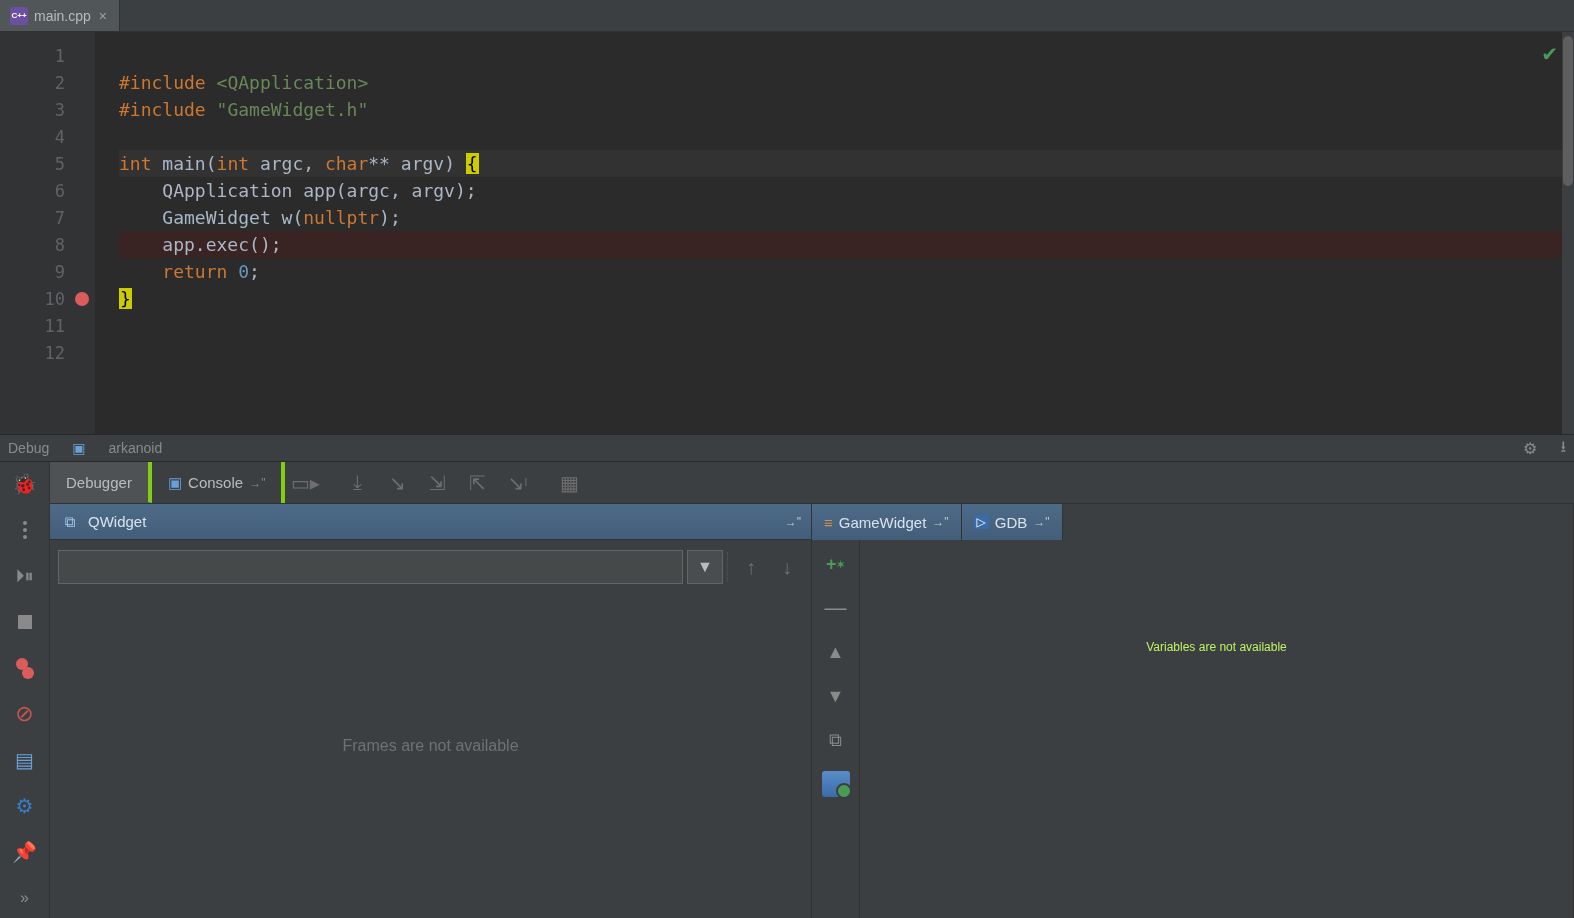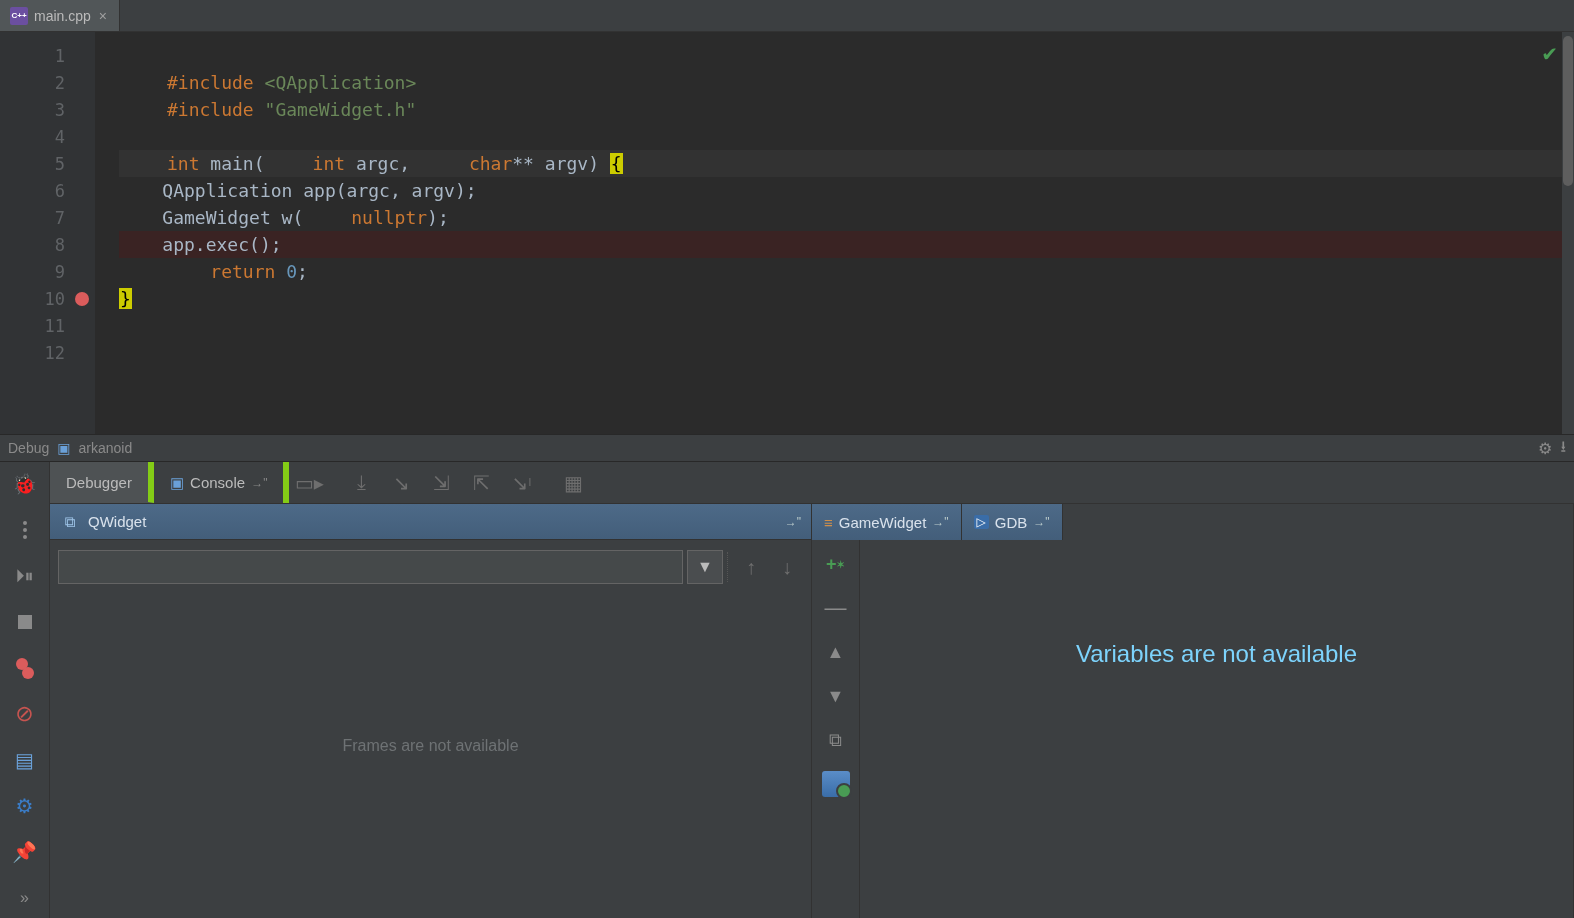--- a/index.html
+++ b/index.html
@@ -78,21 +78,21 @@
   flex: 1;
   padding: 10px 0 0 24px;
   font-family: "Menlo","Consolas",monospace;
   font-size: 18px;
   line-height: 27px;
   position: relative;
 }
 .code-line { height: 27px; white-space: pre; }
 .line-highlight { background: #323232; }
 .line-bp { background: #3a2323; }
-.kw { color: #cc7832; margin-left: 48px; }
+.kw { color: #cc7832; }
 .str { color: #6a8759; }
 .num { color: #6897bb; }
 .brace { background: #cccc00; color: #000; padding: 0 1px; }
 .green-check {
   position: absolute;
   top: 10px;
   right: 16px;
   color: #499c54;
   font-size: 20px;
 }
@@ -112,21 +112,21 @@
 .tool-header {
   height: 28px;
   background: #3c3f41;
   border-top: 1px solid #282828;
   border-bottom: 1px solid #282828;
   display: flex;
   align-items: center;
   padding: 0 8px;
   color: #8a8a8a;
   font-size: 14px;
-  gap: 8px;
+  gap: 23px;
 }
 .tool-header .spacer { flex: 1; }
 .gear-i, .dl-i { color: #8a8a8a; font-size: 16px; cursor:pointer; }
 .debug-body {
   flex: 0 0 auto;
   height: 456px;
   display: flex;
   background: #3c3f41;
 }
 .left-strip {
@@ -167,21 +167,21 @@
   height: 42px;
   display: flex;
   align-items: stretch;
   border-bottom: 1px solid #323232;
 }
 .dbg-tab {
   padding: 12px 16px;
   display:flex;align-items:center;gap:6px;
   color:#bbbbbb;font-size:15px;
   cursor:pointer;
-  border-right:6px solid #84cc16;
+  border-right:4px solid #84cc16;
 }
 .dbg-tab.active { background: #4e5254; border-bottom: 1px solid #4e5254;}
 .dbg-tab .pin-s { color:#888;font-size:12px;}
 .dbg-toolbar-btn {
   width:40px;display:flex;align-items:center;justify-content:center;
   color:#6e6e6e;font-size:20px;cursor:pointer;
 }
 .panels {
   flex:1;
   display:flex;
@@ -255,21 +255,21 @@
 .vsb-btn{width:28px;height:28px;display:flex;align-items:center;justify-content:center;color:#8a8a8a;cursor:pointer;font-size:18px;}
 .vsb-plus{color:#499c54;font-weight:bold;}
 .vsb-minus{color:#8a8a8a;font-size:22px;}
 .vsb-up,.vsb-down{color:#8a8a8a;}
 .vsb-copy{color:#8a8a8a;}
 .vsb-watch{ width:28px;height:26px;background:linear-gradient(#5a8dc8,#3a6da8);border-radius:3px;position:relative;}
 .vsb-watch::after{content:"";position:absolute;right:-2px;bottom:-2px;width:12px;height:12px;background:#499c54;border-radius:50%;border:2px solid #3c3f41;}
 .vars-content {
   flex:1;display:flex;align-items:flex-start;justify-content:center;
   padding-top: 100px;
-  color:#7dd3fc;font-size:24px;
+  color:#bef264;font-size:12px;
 }
 </style>
 </head>
 <body>
 
 <div class="tab-bar">
   <div class="file-tab">
     <span class="file-icon">C++</span>
     <span>main.cpp</span>
     <span class="tab-close">×</span>

